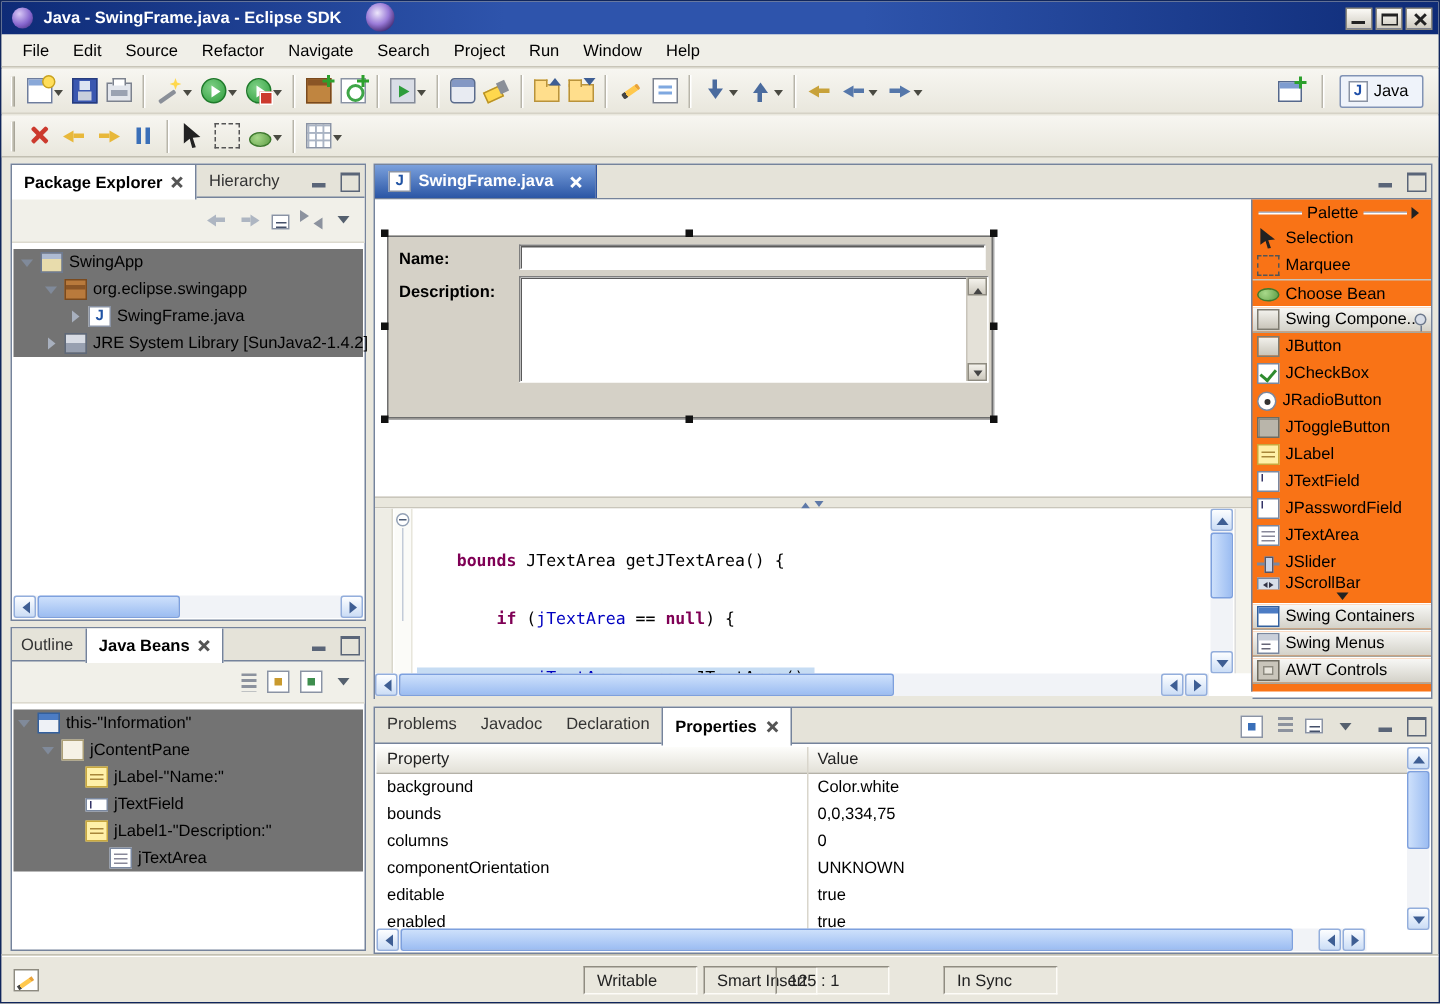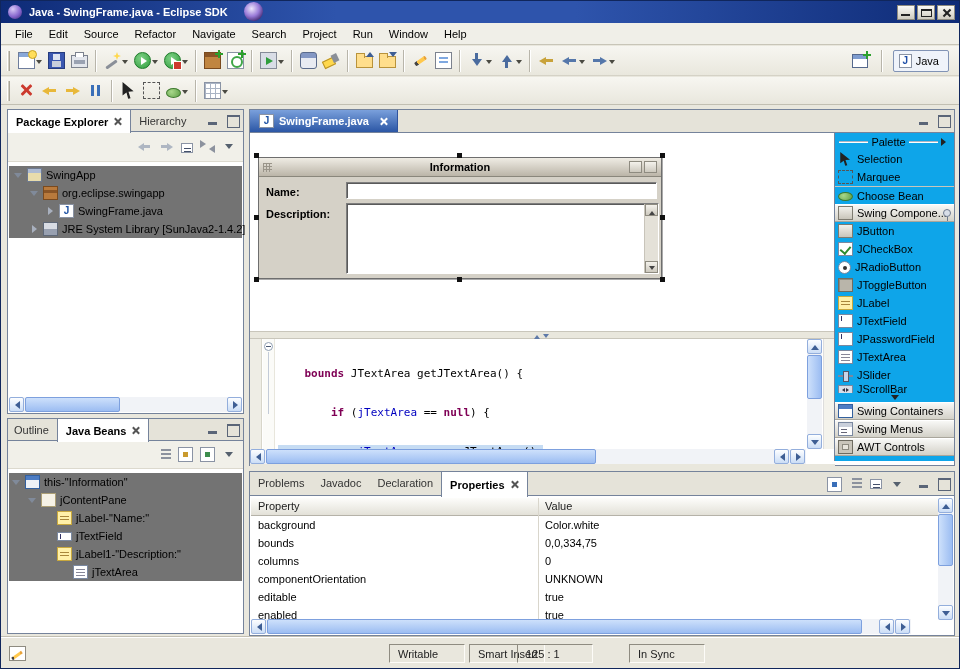--- a/index.html
+++ b/index.html
@@ -192,21 +192,21 @@
 .sbtn{position:absolute;width:15px;height:15px;background:linear-gradient(180deg,#FDFEFF,#CBDDF6);border:1px solid #93AEDC;border-radius:2px;}
 .ar{position:absolute;width:0;height:0;border:4px solid transparent;}
 .ar-up{border-bottom:5px solid #3E5E94;left:3px;top:1px;}
 .ar-dn{border-top:5px solid #3E5E94;left:3px;top:5px;}
 .ar-l{border-right:5px solid #3E5E94;left:1px;top:3px;}
 .ar-r{border-left:5px solid #3E5E94;left:5px;top:3px;}
 .hthumb{position:absolute;top:0;height:15px;background:linear-gradient(180deg,#CDE0FB,#9CBDF2);border:1px solid #7DA0DE;border-radius:2px;}
 .vthumb{position:absolute;left:0;width:15px;background:linear-gradient(90deg,#CDE0FB,#9CBDF2);border:1px solid #7DA0DE;border-radius:2px;}
 
 
-.palette{position:absolute;top:23px;right:0;bottom:4px;width:120px;background:#0ea5e9;border-left:1px solid #75839B;display:flex;flex-direction:column;overflow:hidden;}
+.palette{position:absolute;top:23px;right:0;bottom:4px;width:120px;background:#f97316;border-left:1px solid #75839B;display:flex;flex-direction:column;overflow:hidden;}
 .pal-header{height:17px;display:flex;align-items:center;padding:0 4px;gap:3px;}
 .pal-line{flex:1;height:0;border-top:1px solid #AEB4C2;border-bottom:1px solid #FFF;}
 .pal-arrow{width:0;height:0;border:4px solid transparent;border-left:5px solid #222;flex:none;}
 .pal-item{height:18px;display:flex;align-items:center;padding:0 3px;gap:4px;}
 .pal-item.sep-top{border-top:1px solid #C9C6BB;}
 .pal-drawer{height:18px;display:flex;align-items:center;padding:0 3px;gap:4px;background:linear-gradient(180deg,#F8F8F6,#D3D1C8);border-top:1px solid #FFF;border-bottom:1px solid #A9A69C;position:relative;}
 .pin{position:absolute;right:3px;top:4px;width:8px;height:8px;border:1px solid #6E7A8E;border-radius:50%;background:#D8DEE8;}
 .pin::after{content:"";position:absolute;left:3px;top:7px;width:1px;height:4px;background:#6E7A8E;}
 .pal-item.partial{height:9px;overflow:hidden;}
 .pal-more{height:9px;display:flex;align-items:center;justify-content:center;}
@@ -521,26 +521,20 @@
         <span class="tclose white"></span>
       </div>
       <div class="mmbtns">
         <div class="mm mm-min"></div>
         <div class="mm mm-max"></div>
       </div>
     </div>
 
     <div class="designer">
       <div class="form">
-        <div class="ftitle">
-          <span class="ftitle-grip"></span>
-          <span class="ftitle-text">Information</span>
-          <span class="fbtn" style="right:19px;"></span>
-          <span class="fbtn" style="right:4px;"></span>
-        </div>
         <div class="fbody">
           <span class="flabel" style="left:7px;top:9px;">Name:</span>
           <span class="flabel" style="left:7px;top:31px;">Description:</span>
           <div class="ffield" style="left:87px;top:5px;width:311px;height:17px;"></div>
           <div class="ffield" style="left:87px;top:26px;width:313px;height:71px;">
             <div class="mini-sb">
               <span class="msb up" style="top:0;"></span>
               <span class="msb dn" style="bottom:0;"></span>
             </div>
           </div>

